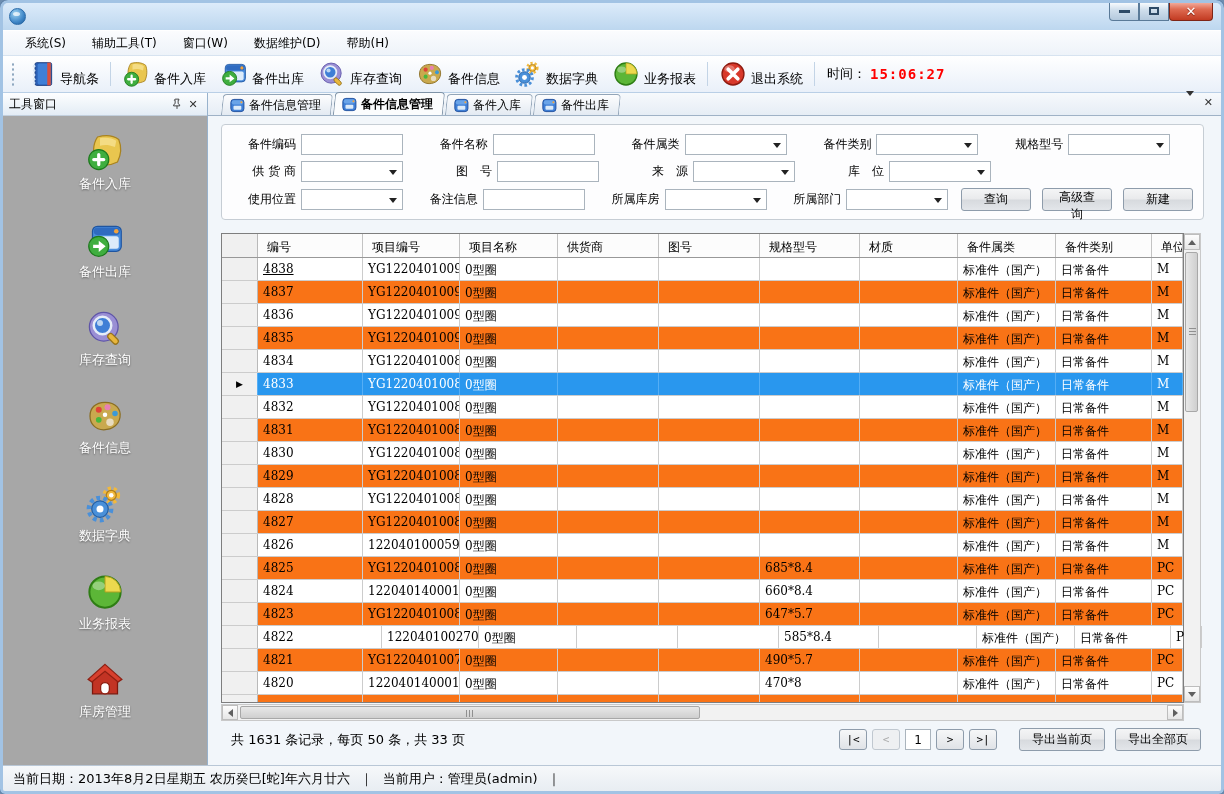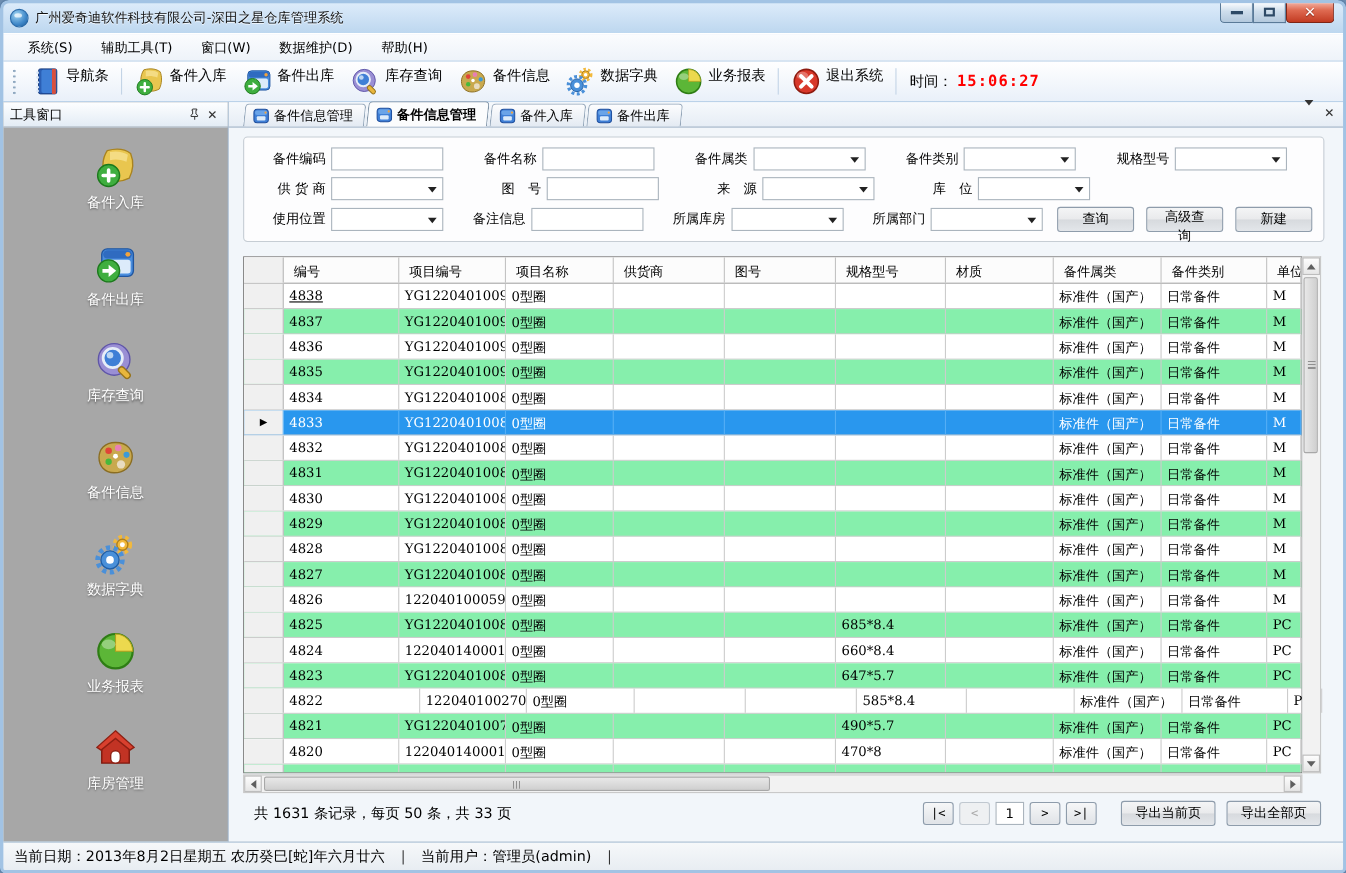--- a/index.html
+++ b/index.html
@@ -18,21 +18,21 @@
   .wbtn.close{ width:44px; background:linear-gradient(#f2b0a2,#e06a52 45%,#c8ante 0); background:linear-gradient(#f4b4a6,#df6B52 40%,#c23b22); border-radius:0 0 4px 4px; border-color:#7e2516;}
   .g-min{ width:11px; height:3px; background:#2e4a66; }
   .g-max{ width:10px; height:8px; border:2px solid #2e4a66; }
   .g-x{ color:#fff; font-weight:bold; font-size:13px; text-shadow:0 1px 1px #7e2516; }
   
   .menubar{ height:25px; background:linear-gradient(#fbfcfe,#eef3f9); border-top:1px solid #fff; display:flex; align-items:center; padding-left:10px; gap:2px; flex:0 0 auto;}
   .menu-item{ padding:3px 12px; cursor:pointer; }
   
   .toolbar{ height:38px; background:linear-gradient(#ffffff,#e9f0f9); border-top:1px solid #d7e3f0; border-bottom:1px solid #b9cfe6; display:flex; align-items:center; padding:0 6px; flex:0 0 auto;}
   .tb-grip{ width:4px; height:24px; margin:0 6px 0 2px; background-image:radial-gradient(circle, #8fa8c0 1px, transparent 1.3px); background-size:4px 5px; }
-  .tb-item{ display:flex; align-items:flex-start; gap:4px; padding:3px 7px; border-radius:3px; cursor:pointer; white-space:nowrap; font-size:13px;}
+  .tb-item{ display:flex; align-items:flex-end; gap:4px; padding:3px 7px; border-radius:3px; cursor:pointer; white-space:nowrap; font-size:13px;}
   .tb-sep{ width:1px; height:24px; background:#c3d4e6; margin:0 4px; }
   .tb-time{ display:flex; align-items:center; gap:4px; padding-left:8px; font-size:13px; }
   .tb-time b{ color:#f00; font-size:14px; font-family:"DejaVu Sans Mono",monospace; letter-spacing:1px;}
   
   .bodyrow{ flex:1 1 auto; display:flex; min-height:0; background:#cfe0f0; }
   
   .sidebar{ width:205px; flex:0 0 auto; display:flex; flex-direction:column; border-right:1px solid #98b2cc; background:#a7a7a7;}
   .sb-head{ height:23px; background:linear-gradient(#fdfeff,#e3ecf5); border-bottom:1px solid #c2cfdd; display:flex; align-items:center; padding:0 6px; }
   .sb-head .t{ flex:1; }
   .sb-tool{ width:16px; height:16px; display:flex; align-items:center; justify-content:center; cursor:pointer; color:#333; font-size:11px;}
@@ -61,21 +61,21 @@
   .combo .arr{ position:absolute; right:5px; top:8px; width:0; height:0; border-left:4px solid transparent; border-right:4px solid transparent; border-top:5px solid #222;}
   .f-btns{ flex:1; display:flex; justify-content:flex-end; gap:11px; }
   .btn{ height:23px; min-width:70px; padding:0 12px; border:1px solid #8e9cab; border-radius:3px;
     background:linear-gradient(#f4f5f6,#e9eaec 48%,#d7dade 52%,#e3e6ea); font-size:12px; font-family:inherit; cursor:pointer;}
   
   .tablezone{ margin-top:13px; display:flex; flex:0 0 auto; }
   .gridbox{ width:963px; border:1px solid #7e7e7e; background:#fff; }
   .hrow{ display:flex; height:24px; background:#fcfcfc; border-bottom:1px solid #989898; }
   .hcell{ border-right:1px solid #c3c3c3; padding:5px 2px 0 9px; overflow:hidden; white-space:nowrap; flex:0 0 auto; cursor:pointer;}
   .trow{ display:flex; height:23px; background:#fff; border-bottom:1px solid #cccccc; cursor:pointer;}
-  .trow.alt{ background:#86efac; }
+  .trow.alt{ background:#f97316; }
   .trow.sel{ background:#2997ee; color:#fff; }
   .trow.partial{ height:7px; overflow:hidden; border-bottom:none;}
   .cell{ border-right:1px solid #cccccc; padding:4px 2px 0 5px; overflow:hidden; white-space:nowrap; flex:0 0 auto;
     font-family:"DejaVu Serif", serif; font-size:12px;}
   .trow.sel .cell{ border-right-color:#55aef5; }
   .ind{ background:#f0f0f0 !important; border-right:1px solid #b9b9b9; color:#000; display:flex; align-items:center; justify-content:center; padding:0;}
   .ind .arrow{ font-size:9px; line-height:1; }
   
   .vscroll{ width:17px; background:#f2f2f2; border:1px solid #c9c9c9; border-left:none; display:flex; flex-direction:column; }
   .sc-btn{ height:16px; flex:0 0 auto; background:linear-gradient(#fdfdfd,#e6e6e6); border:1px solid #bdbdbd; display:flex; align-items:center; justify-content:center; cursor:pointer;}
@@ -107,21 +107,20 @@
   .spacer-band{ height:14px; }
   .icon{ display:inline-flex; flex:0 0 auto; }
 </style>
 </head>
 <body>
 
 <div class="window">
 
   <div class="titlebar">
     <span class="app-ico icon"></span>
-    <span class="title-text">广州爱奇迪软件科技有限公司-深田之星仓库管理系统</span>
     <div class="winbtns">
       <div class="wbtn min">
           <span class="g-min"></span>
         </div>
       <div class="wbtn">
           <span class="g-max"></span>
         </div>
       <div class="wbtn close">
           <span class="g-x">✕</span>
         </div>

